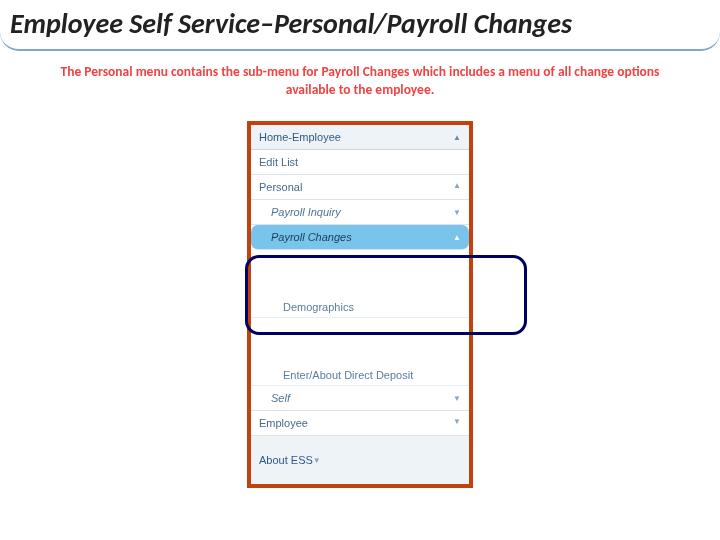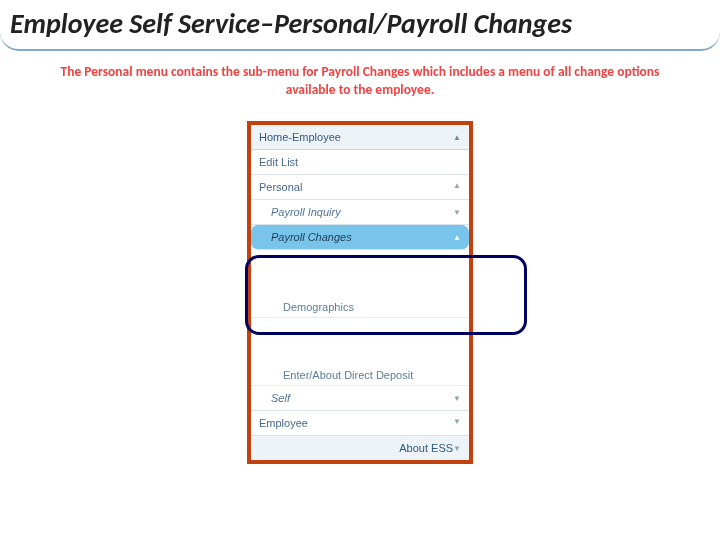--- a/index.html
+++ b/index.html
@@ -75,24 +75,24 @@
   }
   .level2.highlight .arrow { color: #ffffff; }
   .level3 {
     padding: 6px 8px 4px 32px;
     border-bottom: 1px solid #e6edf4;
     color: #5a7d9d;
     margin-top: 45px;
   }
   .footer-item {
     background: #eef3f8;
-    padding: 6px 8px;
+    padding: 18px 8px;
     color: #2f5a84;
     display: flex;
-    justify-content: flex-end;
+    justify-content: flex-start;
     align-items: center;
   }
   .arrow {
     font-size: 8px;
     color: #8aa4bd;
   }
   .callout {
     position: absolute;
     border: 3px solid #000060;
     border-radius: 14px;

